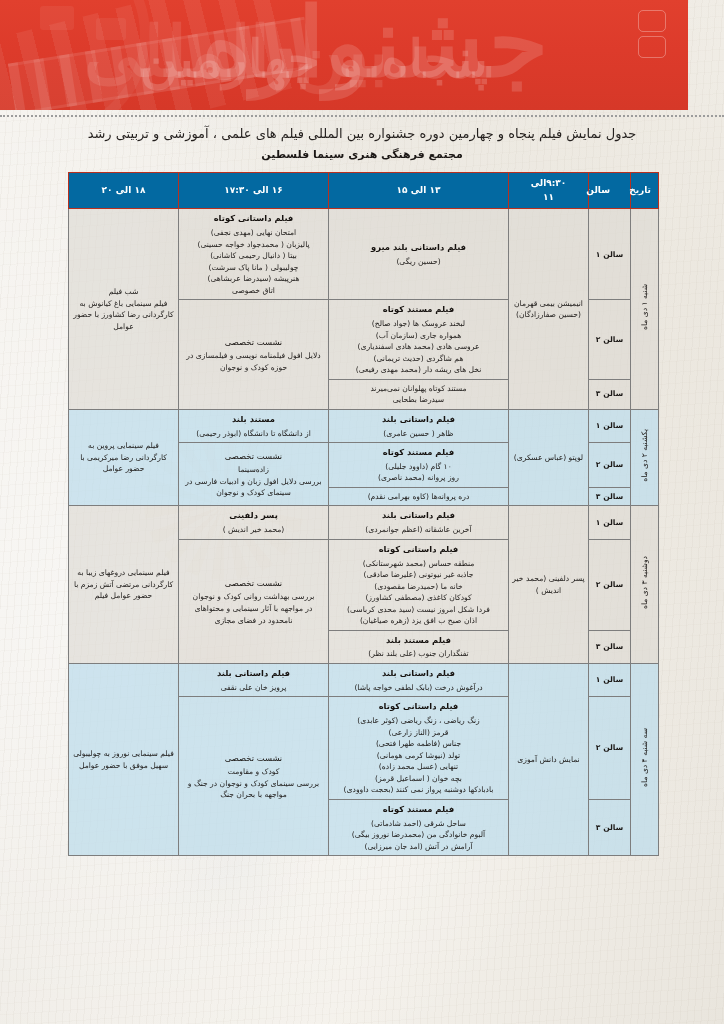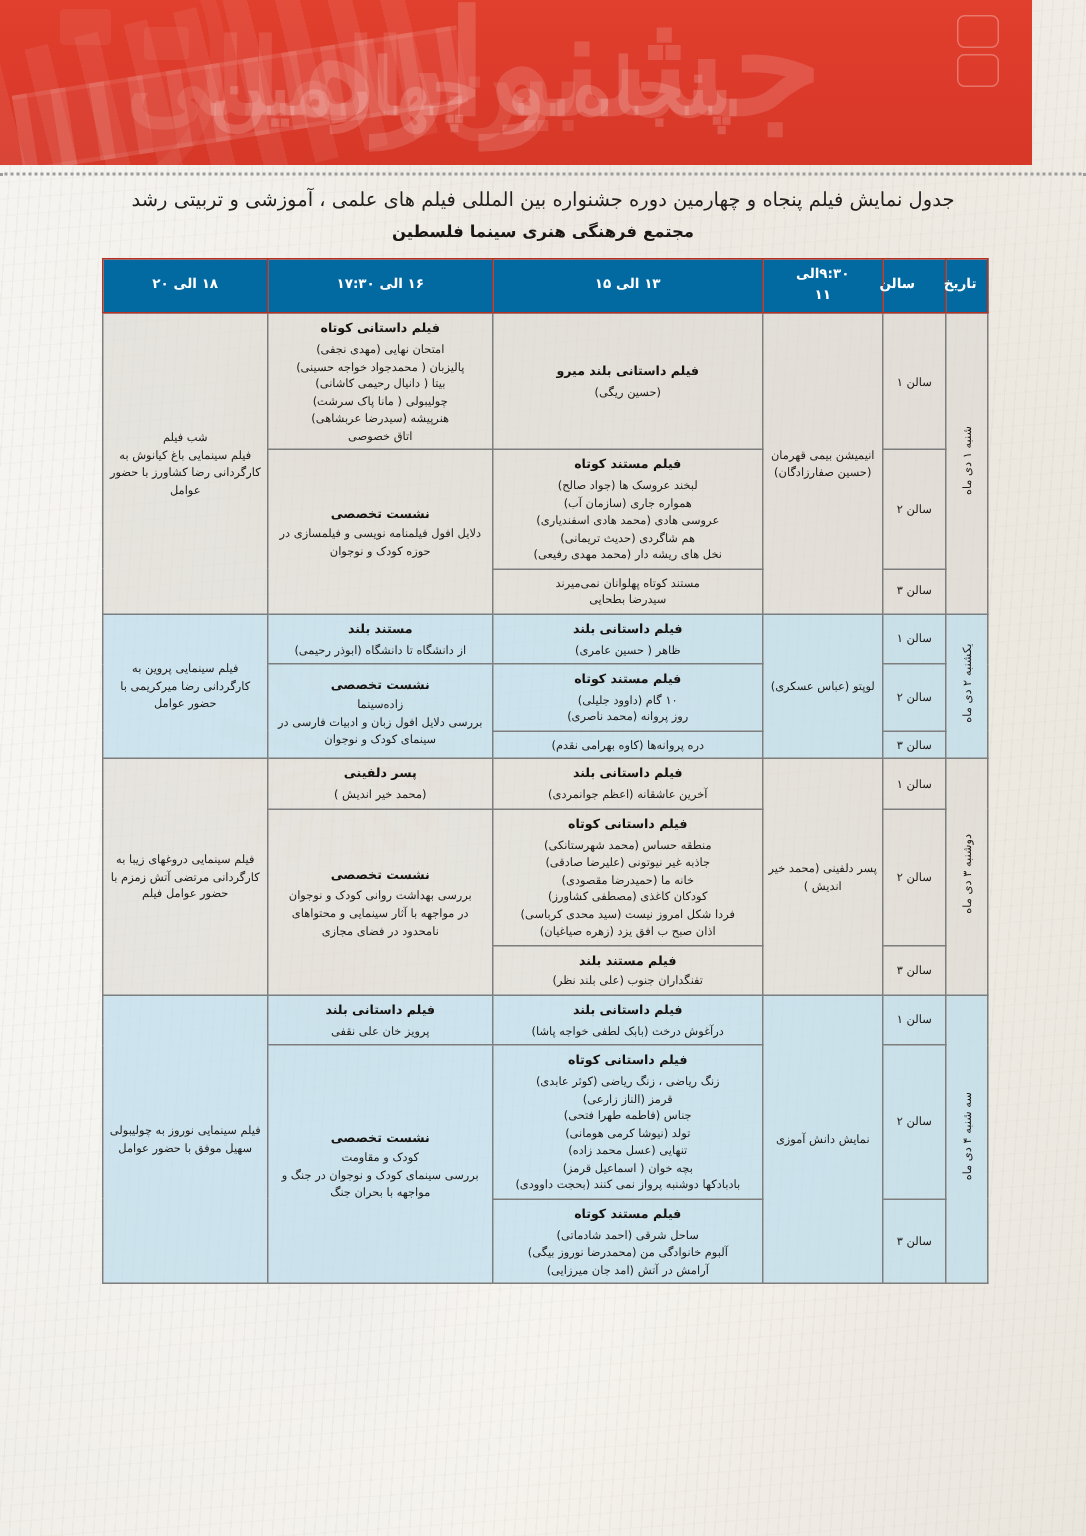--- a/index.html
+++ b/index.html
@@ -137,26 +137,26 @@
     font-weight:500;
     white-space:nowrap;
   }
   td.date-cell span{
     display:inline-block;
     writing-mode:vertical-rl;
     transform:rotate(180deg);
     line-height:1;
     letter-spacing:.5px;
   }
-  td.hall-cell{ font-size:8.4px; color:#241f1d; }
+  td.hall-cell{ font-size:8.4px; color:#241f1d;font-weight:bold; }
   td.slot{ text-align:center; padding:5px 6px; }
   td.slot .hd{ font-weight:bold; font-size:8.4px; display:block; margin-bottom:2px; color:#16120f;}
   td.slot .ln{ display:block; font-size:7.6px; }
   td.sess{ text-align:center; }
-  td.sess .hd{ font-weight:bold;text-align:center; }
+  td.sess .hd{ font-weight:normal;text-align:center; }
   td.t1cell{ font-size:8px; line-height:1.55; }
   td.note{ font-size:8.2px; line-height:1.6;margin-top:35px; }
 
   
   .art{
     position:absolute; pointer-events:none; z-index:0; opacity:.17;
   }
   .art.a1{
     right:455px; top:190px; width:120px; height:240px;
     background:radial-gradient(circle at 50% 40%, #d8cdb6 0%, rgba(216,205,182,0) 68%);

